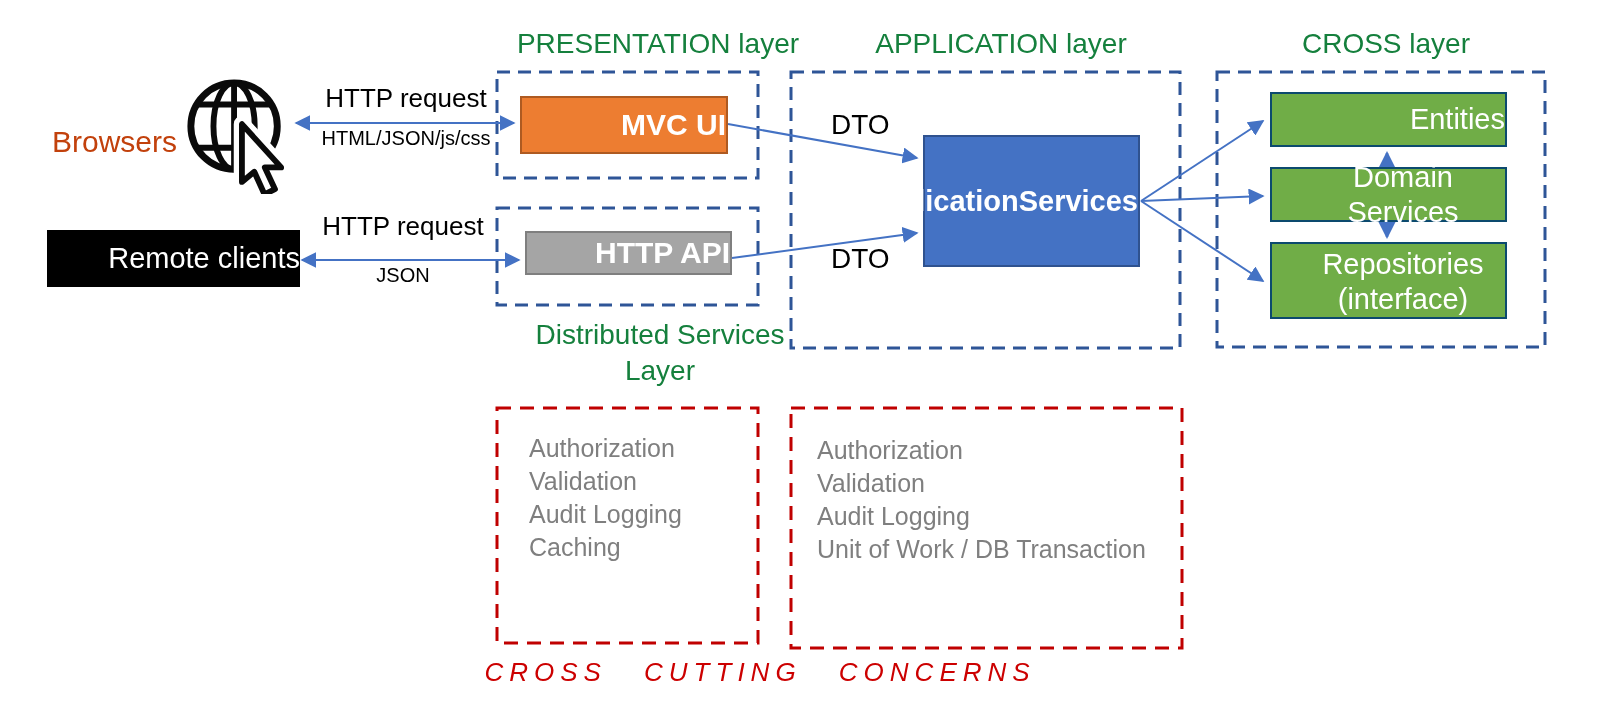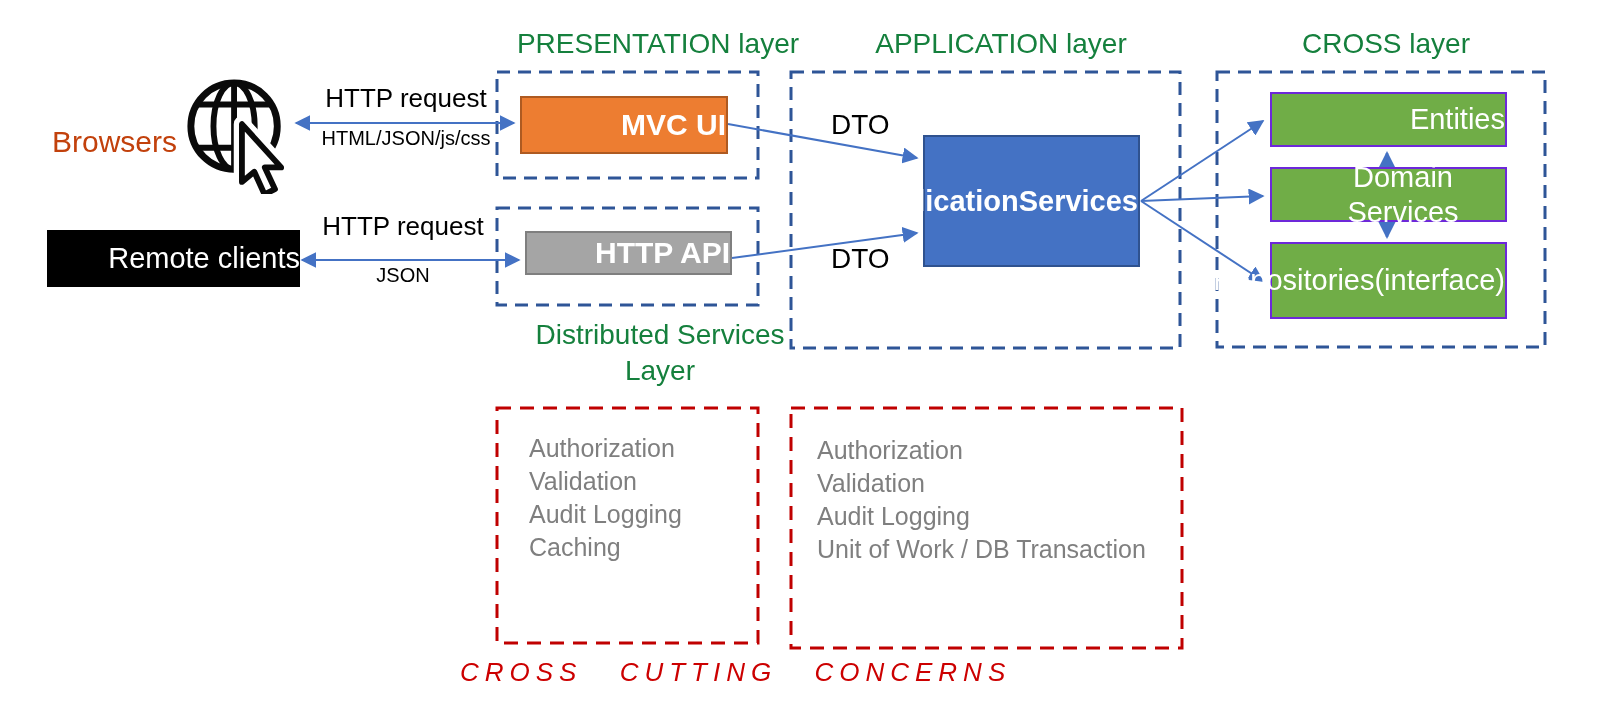--- a/index.html
+++ b/index.html
@@ -7,30 +7,30 @@
     position:relative;width:1600px;height:727px;background:#ffffff;
     font-family:"Liberation Sans",sans-serif;overflow:hidden;
   }
   .overlay{position:absolute;left:0;top:0;width:1600px;height:727px;z-index:1;}
   .abs{position:absolute;z-index:2;}
   .layer-title{color:#15803d;font-size:28px;text-align:center;line-height:34px;margin-left:32px;}
   .node-box{display:flex;align-items:center;justify-content:flex-end;text-align:center;color:#fff;box-sizing:border-box;}
   .mvc{left:520px;top:96px;width:208px;height:58px;background:#ED7D31;border:2px solid #AE5A21;font-weight:bold;font-size:30px;}
   .httpapi{left:525px;top:231px;width:207px;height:44px;background:#A5A5A5;border:2px solid #7F7F7F;font-weight:bold;font-size:30px;}
   .appsvc{left:923px;top:135px;width:217px;height:132px;background:#4472C4;border:2px solid #2F528F;font-weight:bold;font-size:29px;line-height:37px;flex-direction:row;}
-  .green{background:#70AD47;border:2px solid #6d28d9;font-size:29px;line-height:35px;padding-left:29px;}
+  .green{background:#70AD47;border:2px solid #0c4a6e;font-size:29px;line-height:35px;padding-left:29px;}
   .entities{left:1270px;top:92px;width:237px;height:55px;}
   .domsvc{left:1270px;top:167px;width:237px;height:55px;}
-  .repos{left:1270px;top:242px;width:237px;height:77px;flex-direction:row;}
+  .repos{left:1270px;top:242px;width:237px;height:77px;flex-direction:column;}
   .remote{left:47px;top:230px;width:253px;height:57px;background:#000;color:#fff;font-size:29px;}
   .plainlabel{color:#c2410c;margin-top:27px;}
   .edge-label{color:#000;text-align:center;}
   .concern-list{color:#7F7F7F;font-size:25px;line-height:33px;}
   .concern-item{white-space:nowrap;}
-  .footer{color:#CC0000;font-size:26px;font-style:italic;text-align:left;
+  .footer{color:#CC0000;font-size:26px;font-style:italic;text-align:center;
           letter-spacing:6px;word-spacing:24px;font-weight:500;}
 </style>
 </head>
 <body>
 
 <div class="canvas">
 
   <svg class="overlay" viewBox="0 0 1600 727">
     <defs>
       <marker id="ah-end" viewBox="0 0 10 10" refX="9" refY="5" markerWidth="8" markerHeight="8" orient="auto">

